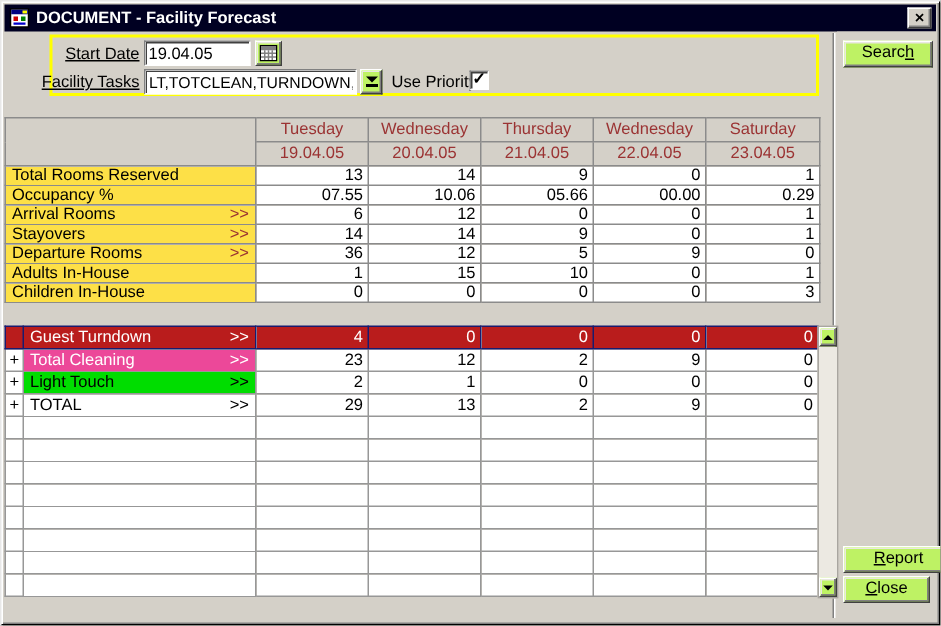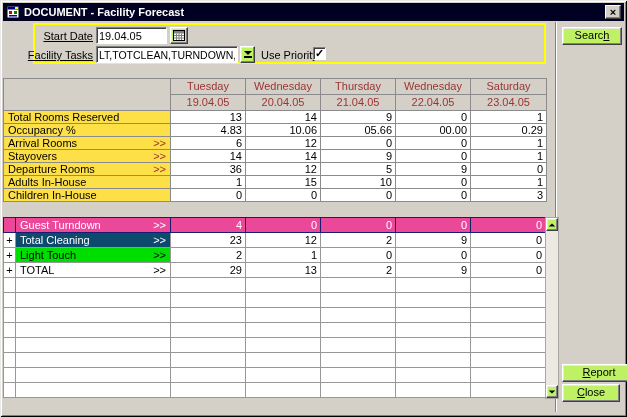--- a/index.html
+++ b/index.html
@@ -93,22 +93,22 @@
   .t1 td.lbl { background:#fde047; text-align:left; padding:0 4px; position:relative; }
   .t1 td.val { background:#fff; text-align:right; padding:0 3px; }
   .arrow { position:absolute; right:4px; top:0; }
   .t1 .arrow { color:#9b3333; }
 
   .t2 { position:absolute; left:3px; top:217px; width:542px; }
   .t2 td { border:1px solid #979797; height:15px; line-height:14px; background:#fff; }
   .t2 td.mk { text-align:center; padding:0; }
   .t2 td.lblc { text-align:left; padding:0 4px; position:relative; }
   .t2 td.val { text-align:right; padding:0 3px; }
-  .t2 tr.sel td { background:#ec4899; color:#fff; border-color:#1a1a6e; }
-  .t2 td.lbl-black { background:#0c4a6e; color:#fff; }
+  .t2 tr.sel td { background:#b91c1c; color:#fff; border-color:#1a1a6e; }
+  .t2 td.lbl-black { background:#ec4899; color:#fff; }
   .t2 td.lbl-green { background:#00dd00; color:#000; }
 
   
   .sbar { position:absolute; left:545px; top:217px; width:14px; height:182px;
     background:#ece9e2; border:1px solid #a9a6a0; }
   .sb-btn { position:absolute; left:0; width:12px; height:13px; display:flex;
     align-items:center; justify-content:center; }
   .sb-btn.up { top:0; } .sb-btn.down { bottom:0; }
   .sb-btn .tri-up, .sb-btn .tri-down { transform:scale(0.8); }
 
@@ -192,21 +192,21 @@
     <tr>
       <td class="lbl"><span>Total Rooms Reserved</span><span class="arrow"></span></td>
       <td class="val">13</td>
       <td class="val">14</td>
       <td class="val">9</td>
       <td class="val">0</td>
       <td class="val">1</td>
     </tr>
     <tr>
       <td class="lbl"><span>Occupancy %</span><span class="arrow"></span></td>
-      <td class="val">4.83</td>
+      <td class="val">07.55</td>
       <td class="val">10.06</td>
       <td class="val">05.66</td>
       <td class="val">00.00</td>
       <td class="val">0.29</td>
     </tr>
     <tr>
       <td class="lbl"><span>Arrival Rooms</span><span class="arrow">&gt;&gt;</span></td>
       <td class="val">6</td>
       <td class="val">12</td>
       <td class="val">0</td>

